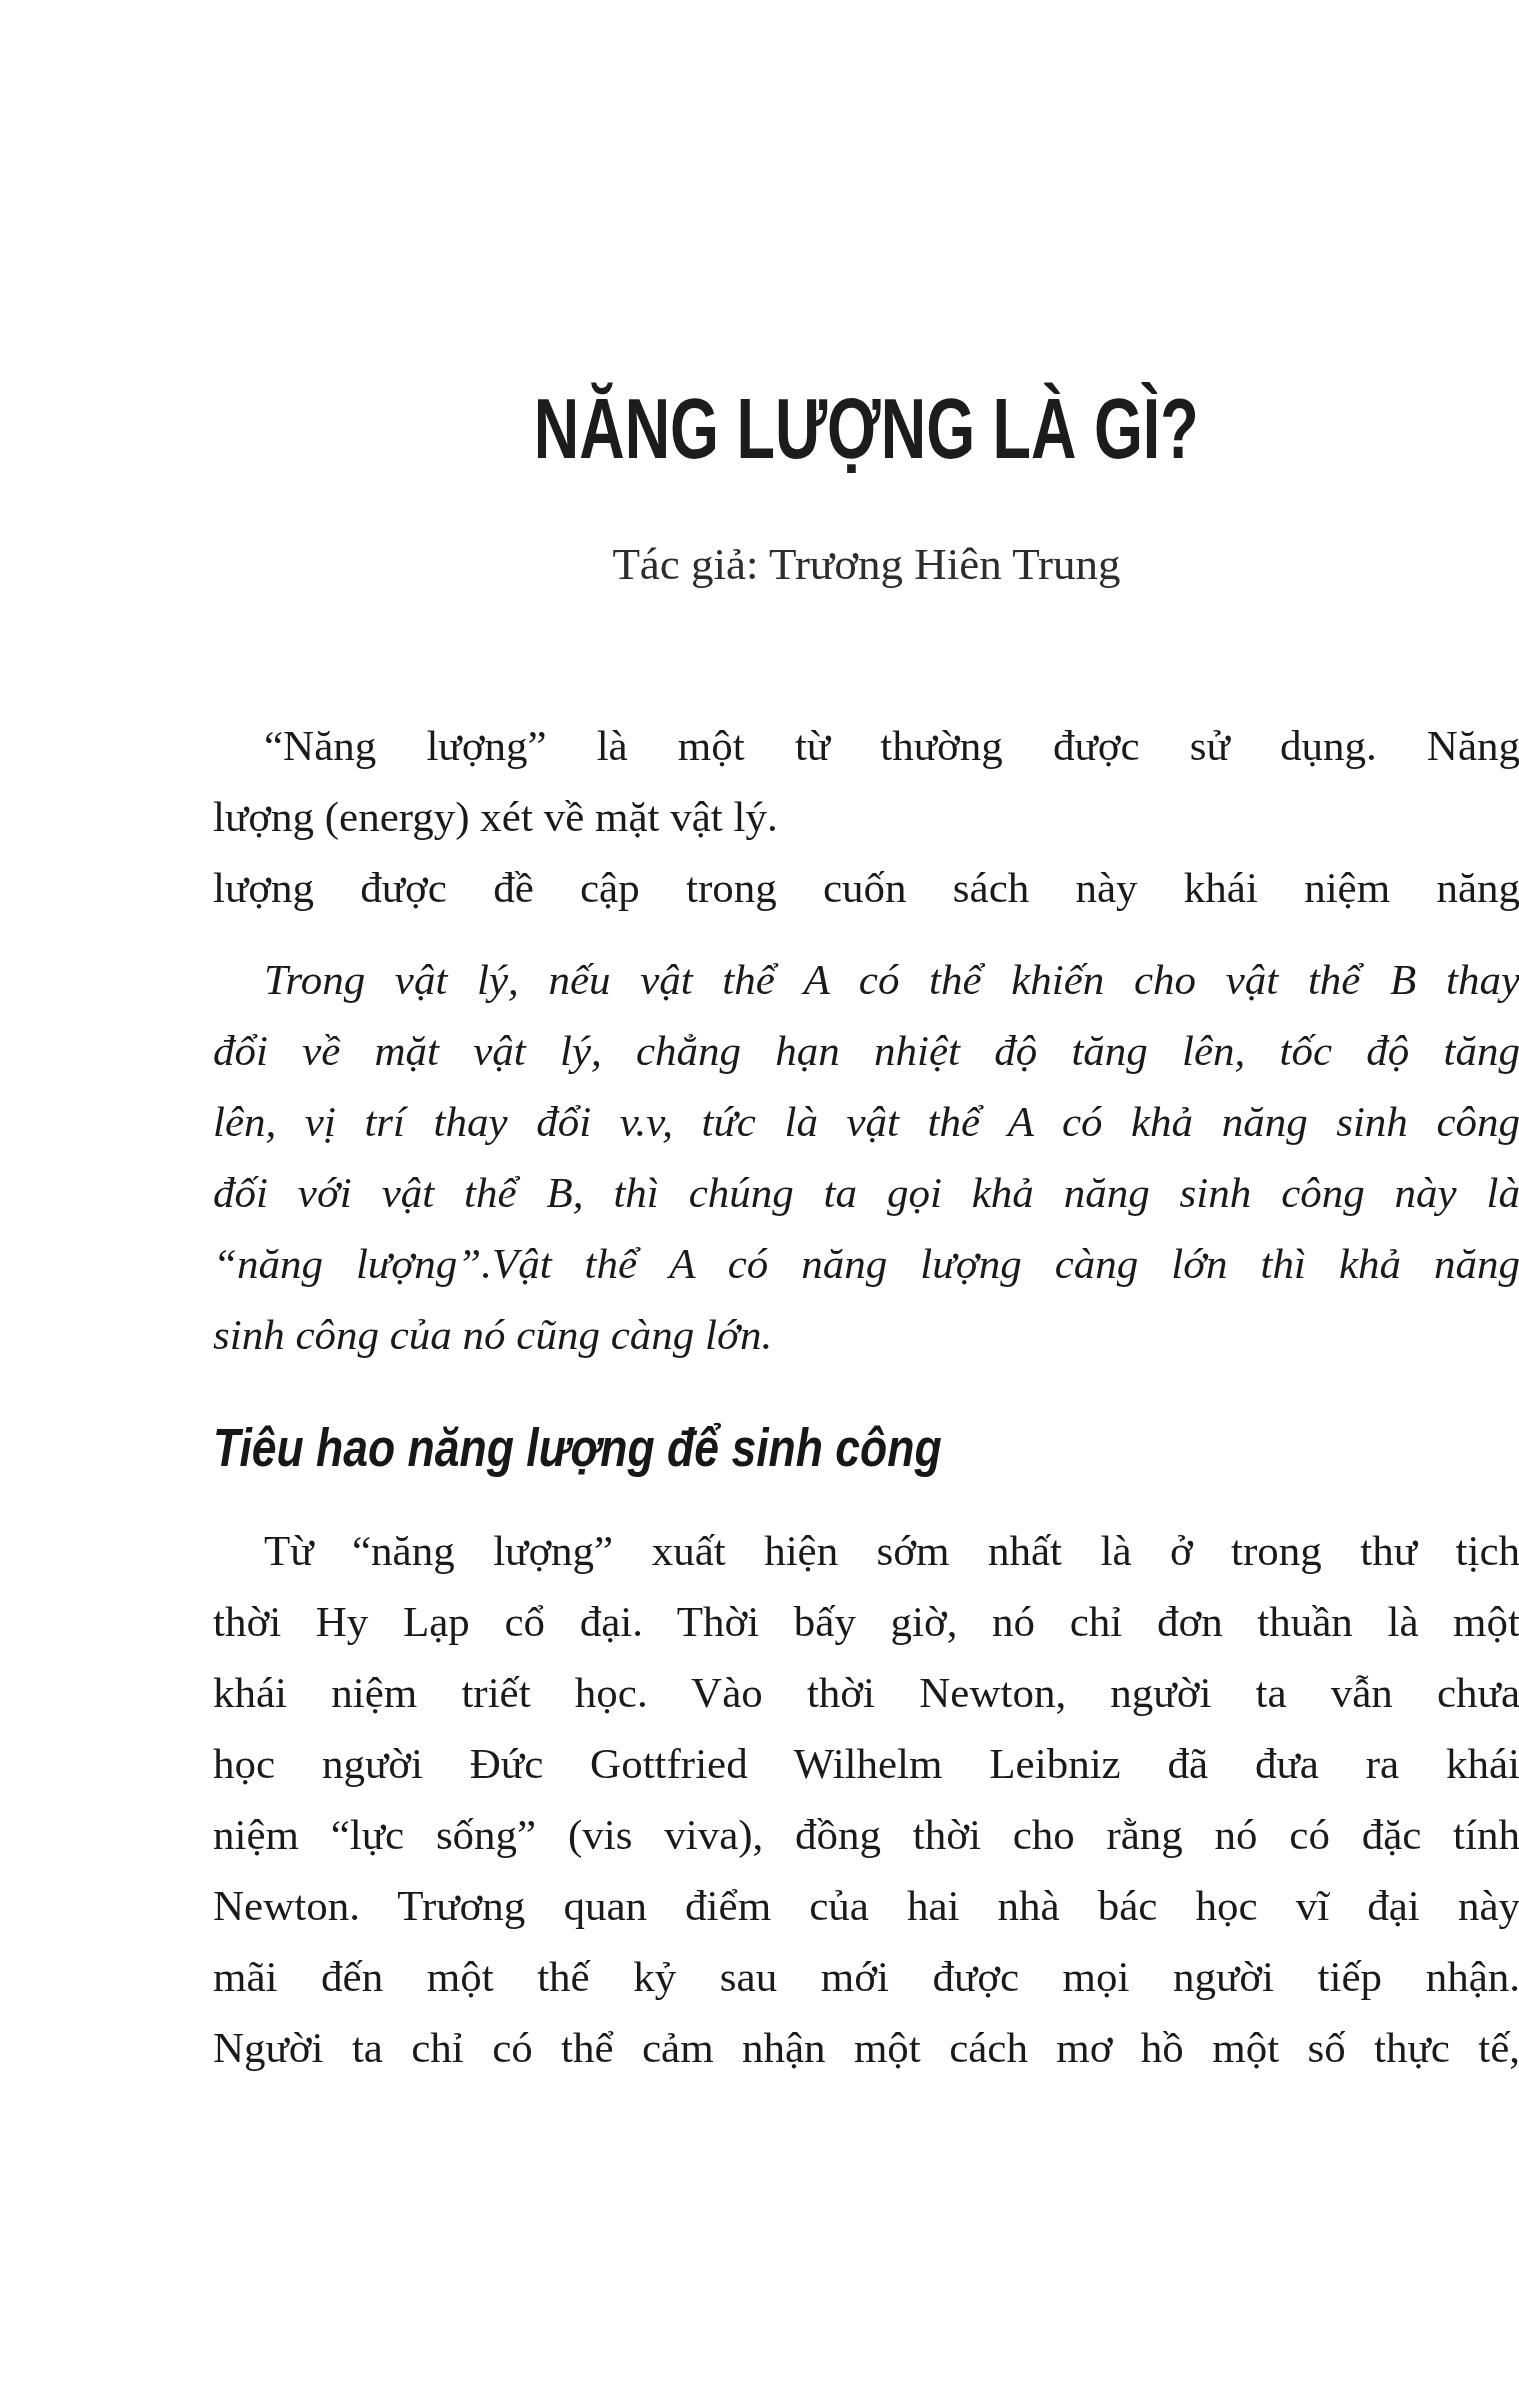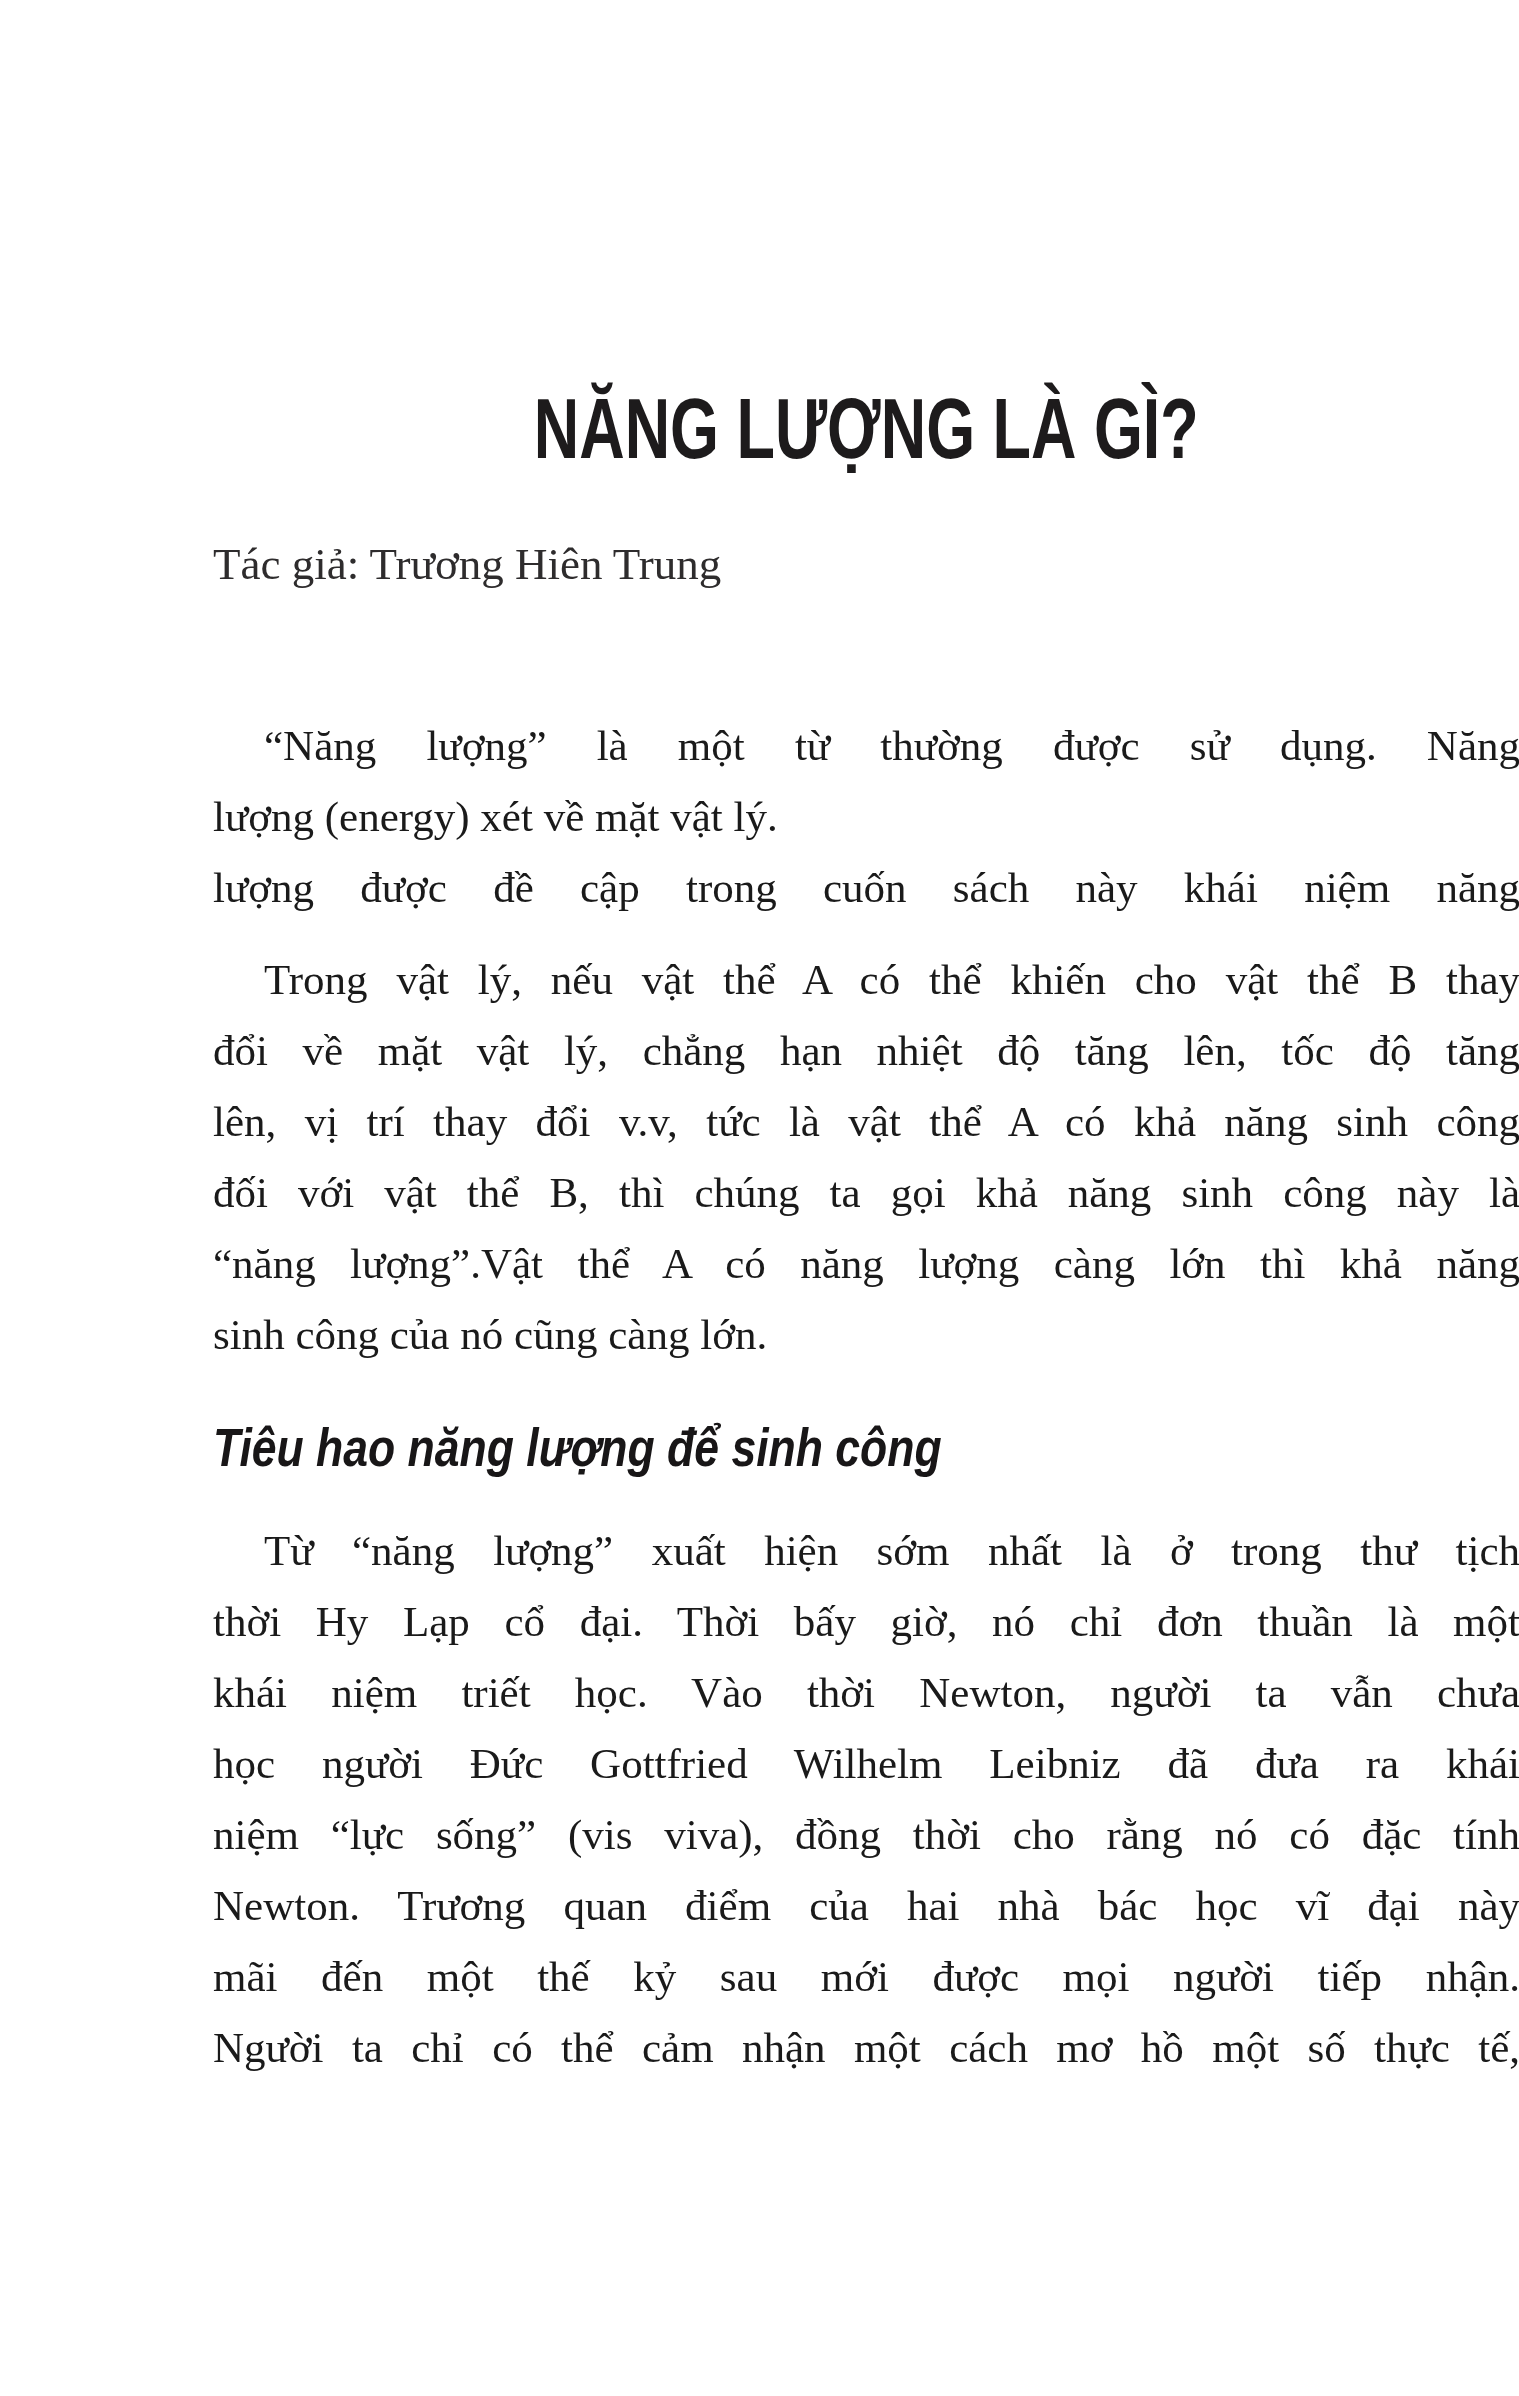--- a/index.html
+++ b/index.html
@@ -28,31 +28,31 @@
     font-weight: bold;
     font-size: 85px;
     letter-spacing: 0px;
     transform: scaleX(0.74);
     transform-origin: 50% 50%;
     white-space: nowrap;
     color: #1d1b1c;
   }
   .author {
     margin-top: 65px;
-    text-align: left;
+    text-align: center;
     font-size: 45px;
     line-height: 53px;
     color: #2e2c2d;
   }
   .para {
     font-size: 43px;
     line-height: 71px;
   }
   .para-1 { margin-top: 119px; }
-  .para-2 { margin-top: 21px; }
+  .para-2 { margin-top: 21px; font-style: italic; }
   .para-3 { margin-top: 37px; }
   .line { text-align: justify; text-align-last: left; }
   .line.just { text-align-last: justify; }
   .line.first { text-indent: 51px; }
   .section-heading-wrap {
     margin-top: 47px;
     height: 61px;
     line-height: 61px;
     font-style: italic;
   }

